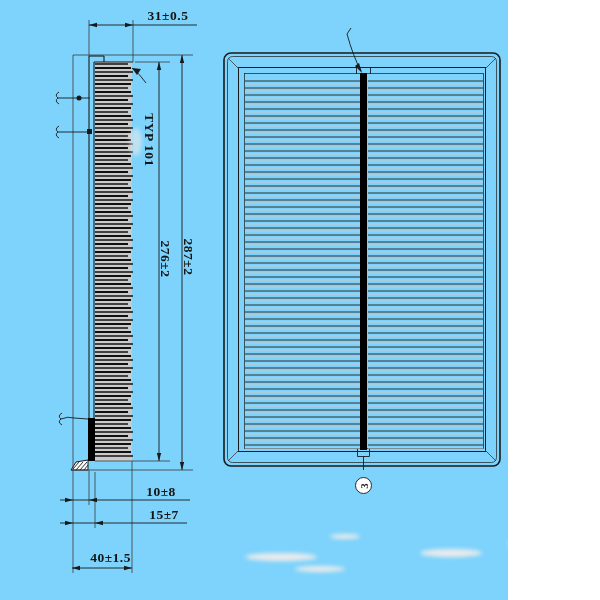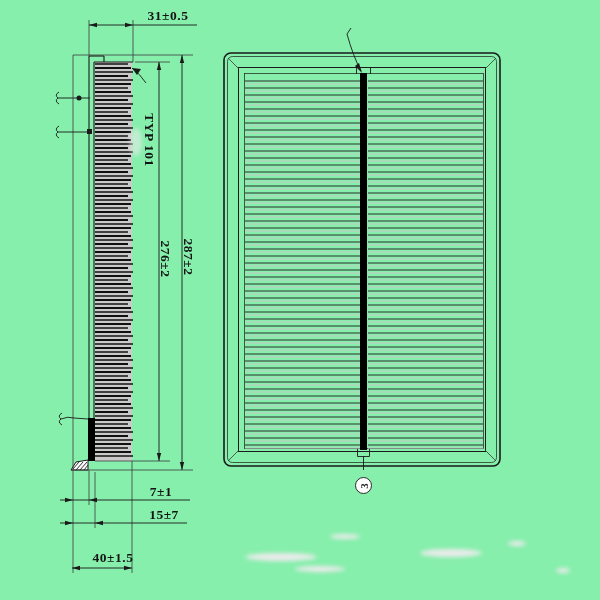--- a/index.html
+++ b/index.html
@@ -1,16 +1,16 @@
 <!DOCTYPE html>
 <html><head>
 <meta charset="utf-8">
 <style>
   html,body{margin:0;padding:0;background:#fff;}
-  .canvas{position:relative;width:600px;height:600px;background:#86efac;
+  .canvas{position:relative;width:508px;height:600px;background:#7dd3fc;
           font-family:"Liberation Serif",serif;overflow:hidden;text-decoration:underline;}
   svg.linework{position:absolute;left:0;top:0;}
   .dim{position:absolute;font-weight:700;font-size:13.5px;color:#141414;
        letter-spacing:.5px;white-space:nowrap;text-align:center;line-height:15px;}
   .vert{transform:rotate(90deg);transform-origin:top left;}
   .balloon{position:absolute;left:355px;top:477px;width:15px;height:15px;
            border:1.2px solid #2a2a2a;border-radius:50%;background:#fff;
            display:flex;align-items:center;justify-content:center;
            font-size:11px;font-weight:700;color:#1a1a1a;}
   .balloon span{display:block;transform:rotate(-90deg);}
@@ -411,25 +411,25 @@
   </svg>
 
   <div class="dim" style="left:137px;top:8px;width:62px;">31±0.5</div>
 
   <div class="dim vert" style="left:157px;top:111px;width:58px;">TYP 101</div>
 
   <div class="dim vert" style="left:173px;top:230px;width:58px;">276±2</div>
 
   <div class="dim vert" style="left:196px;top:228px;width:58px;">287±2</div>
 
-  <div class="dim" style="left:136px;top:484px;width:50px;">7±1</div>
+  <div class="dim" style="left:136px;top:484px;width:50px;">10±8</div>
 
   <div class="dim" style="left:139px;top:507px;width:50px;">15±7</div>
 
-  <div class="dim" style="left:82px;top:550px;width:62px;">40±1.5</div>
+  <div class="dim" style="left:69px;top:550px;width:62px;text-align:right;">40±1.5</div>
 
   <div class="balloon">
     <span>3</span>
   </div>
 
   <div class="smudge" style="left:245px;top:553px;width:72px;height:8px;"></div>
   <div class="smudge" style="left:330px;top:534px;width:30px;height:5px;"></div>
   <div class="smudge" style="left:420px;top:549px;width:62px;height:8px;"></div>
   <div class="smudge" style="left:295px;top:566px;width:50px;height:6px;"></div>
   <div class="smudge" style="left:508px;top:541px;width:18px;height:5px;"></div>

